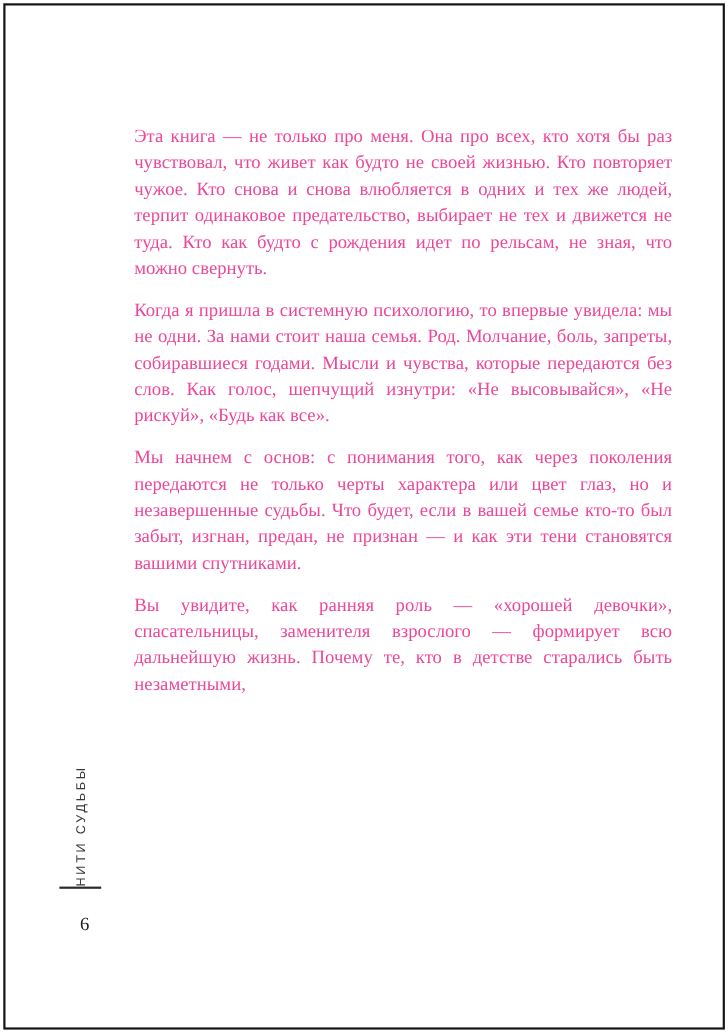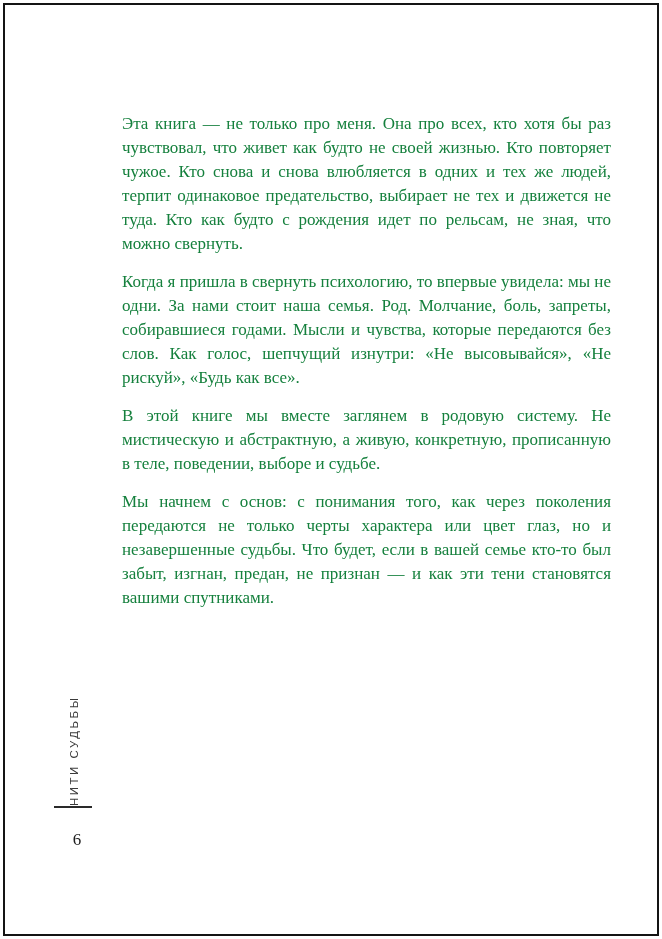--- a/index.html
+++ b/index.html
@@ -19,21 +19,21 @@
     right: 3px;
     bottom: 3px;
     border: 2px solid #141414;
     pointer-events: none;
   }
   .text-column {
     position: absolute;
     left: 122px;
     top: 112px;
     width: 489px;
-    color: #15803d;
+    color: #ec4899;
     font-size: 17px;
     line-height: 24px;
     text-align: justify;
     hyphens: auto;
     -webkit-hyphens: auto;
   }
   .text-column p {
     margin: 0 0 14px 0;
   }
   .running-title {
@@ -66,22 +66,22 @@
     color: #1e1e1e;
   }
 </style>
 </head>
 <body>
 
 <div class="page-frame"></div>
 
 <div class="text-column">
   <p>Эта книга — не только про меня. Она про всех, кто хотя бы раз чувствовал, что живет как будто не своей жизнью. Кто повторяет чужое. Кто снова и снова влюбляется в одних и тех же людей, терпит одинаковое предательство, выбирает не тех и движется не туда. Кто как будто с рождения идет по рельсам, не зная, что можно свернуть.</p>
-  <p>Когда я пришла в свернуть психологию, то впервые увидела: мы не одни. За нами стоит наша семья. Род. Молчание, боль, запреты, собиравшиеся годами. Мысли и чувства, которые передаются без слов. Как голос, шепчущий изнутри: «Не высовывайся», «Не рискуй», «Будь как все».</p>
-  <p>В этой книге мы вместе заглянем в родовую систему. Не мистическую и абстрактную, а живую, конкретную, прописанную в теле, поведении, выборе и судьбе.</p>
+  <p>Когда я пришла в системную психологию, то впервые увидела: мы не одни. За нами стоит наша семья. Род. Молчание, боль, запреты, собиравшиеся годами. Мысли и чувства, которые передаются без слов. Как голос, шепчущий изнутри: «Не высовывайся», «Не рискуй», «Будь как все».</p>
   <p>Мы начнем с основ: с понимания того, как через поколения передаются не только черты характера или цвет глаз, но и незавершенные судьбы. Что будет, если в вашей семье кто-то был забыт, изгнан, предан, не признан — и как эти тени становятся вашими спутниками.</p>
+  <p>Вы увидите, как ранняя роль — «хорошей девочки», спасательницы, заменителя взрослого — формирует всю дальнейшую жизнь. Почему те, кто в детстве старались быть незаметными,</p>
 </div>
 
 <div class="running-title">НИТИ СУДЬБЫ</div>
 
 <div class="footer-rule"></div>
 
 <div class="page-number">6</div>
 
 </body></html>

